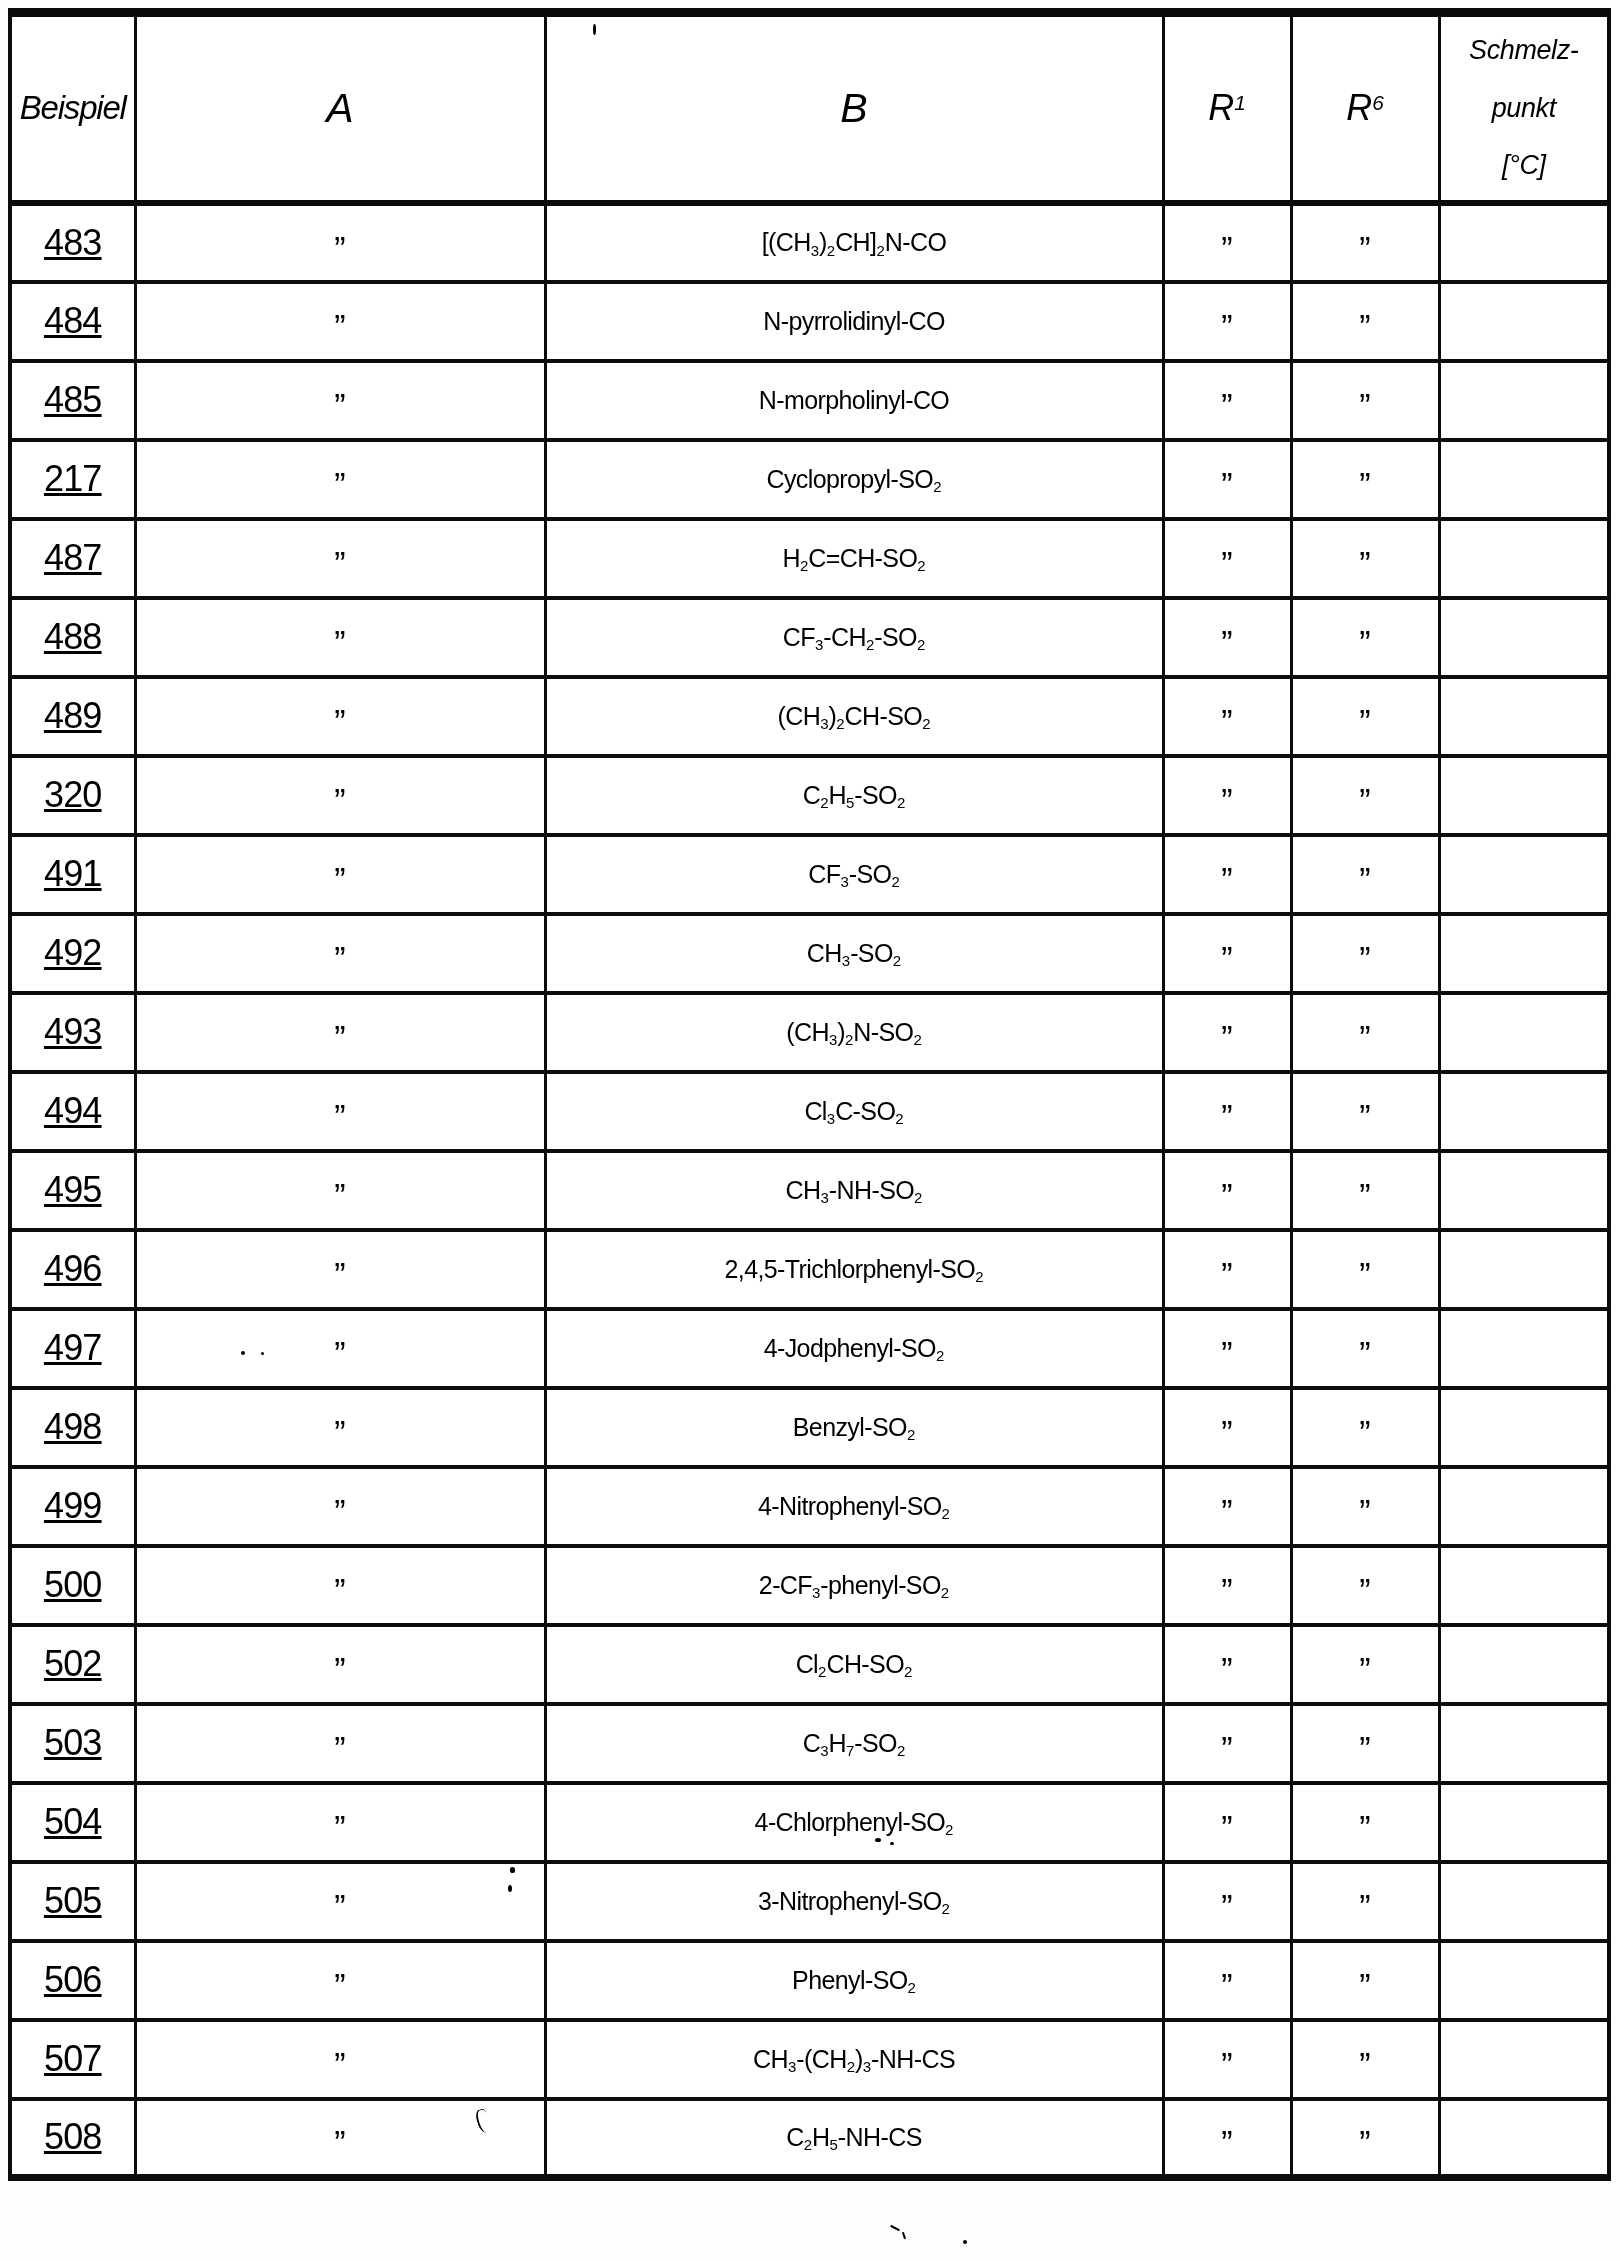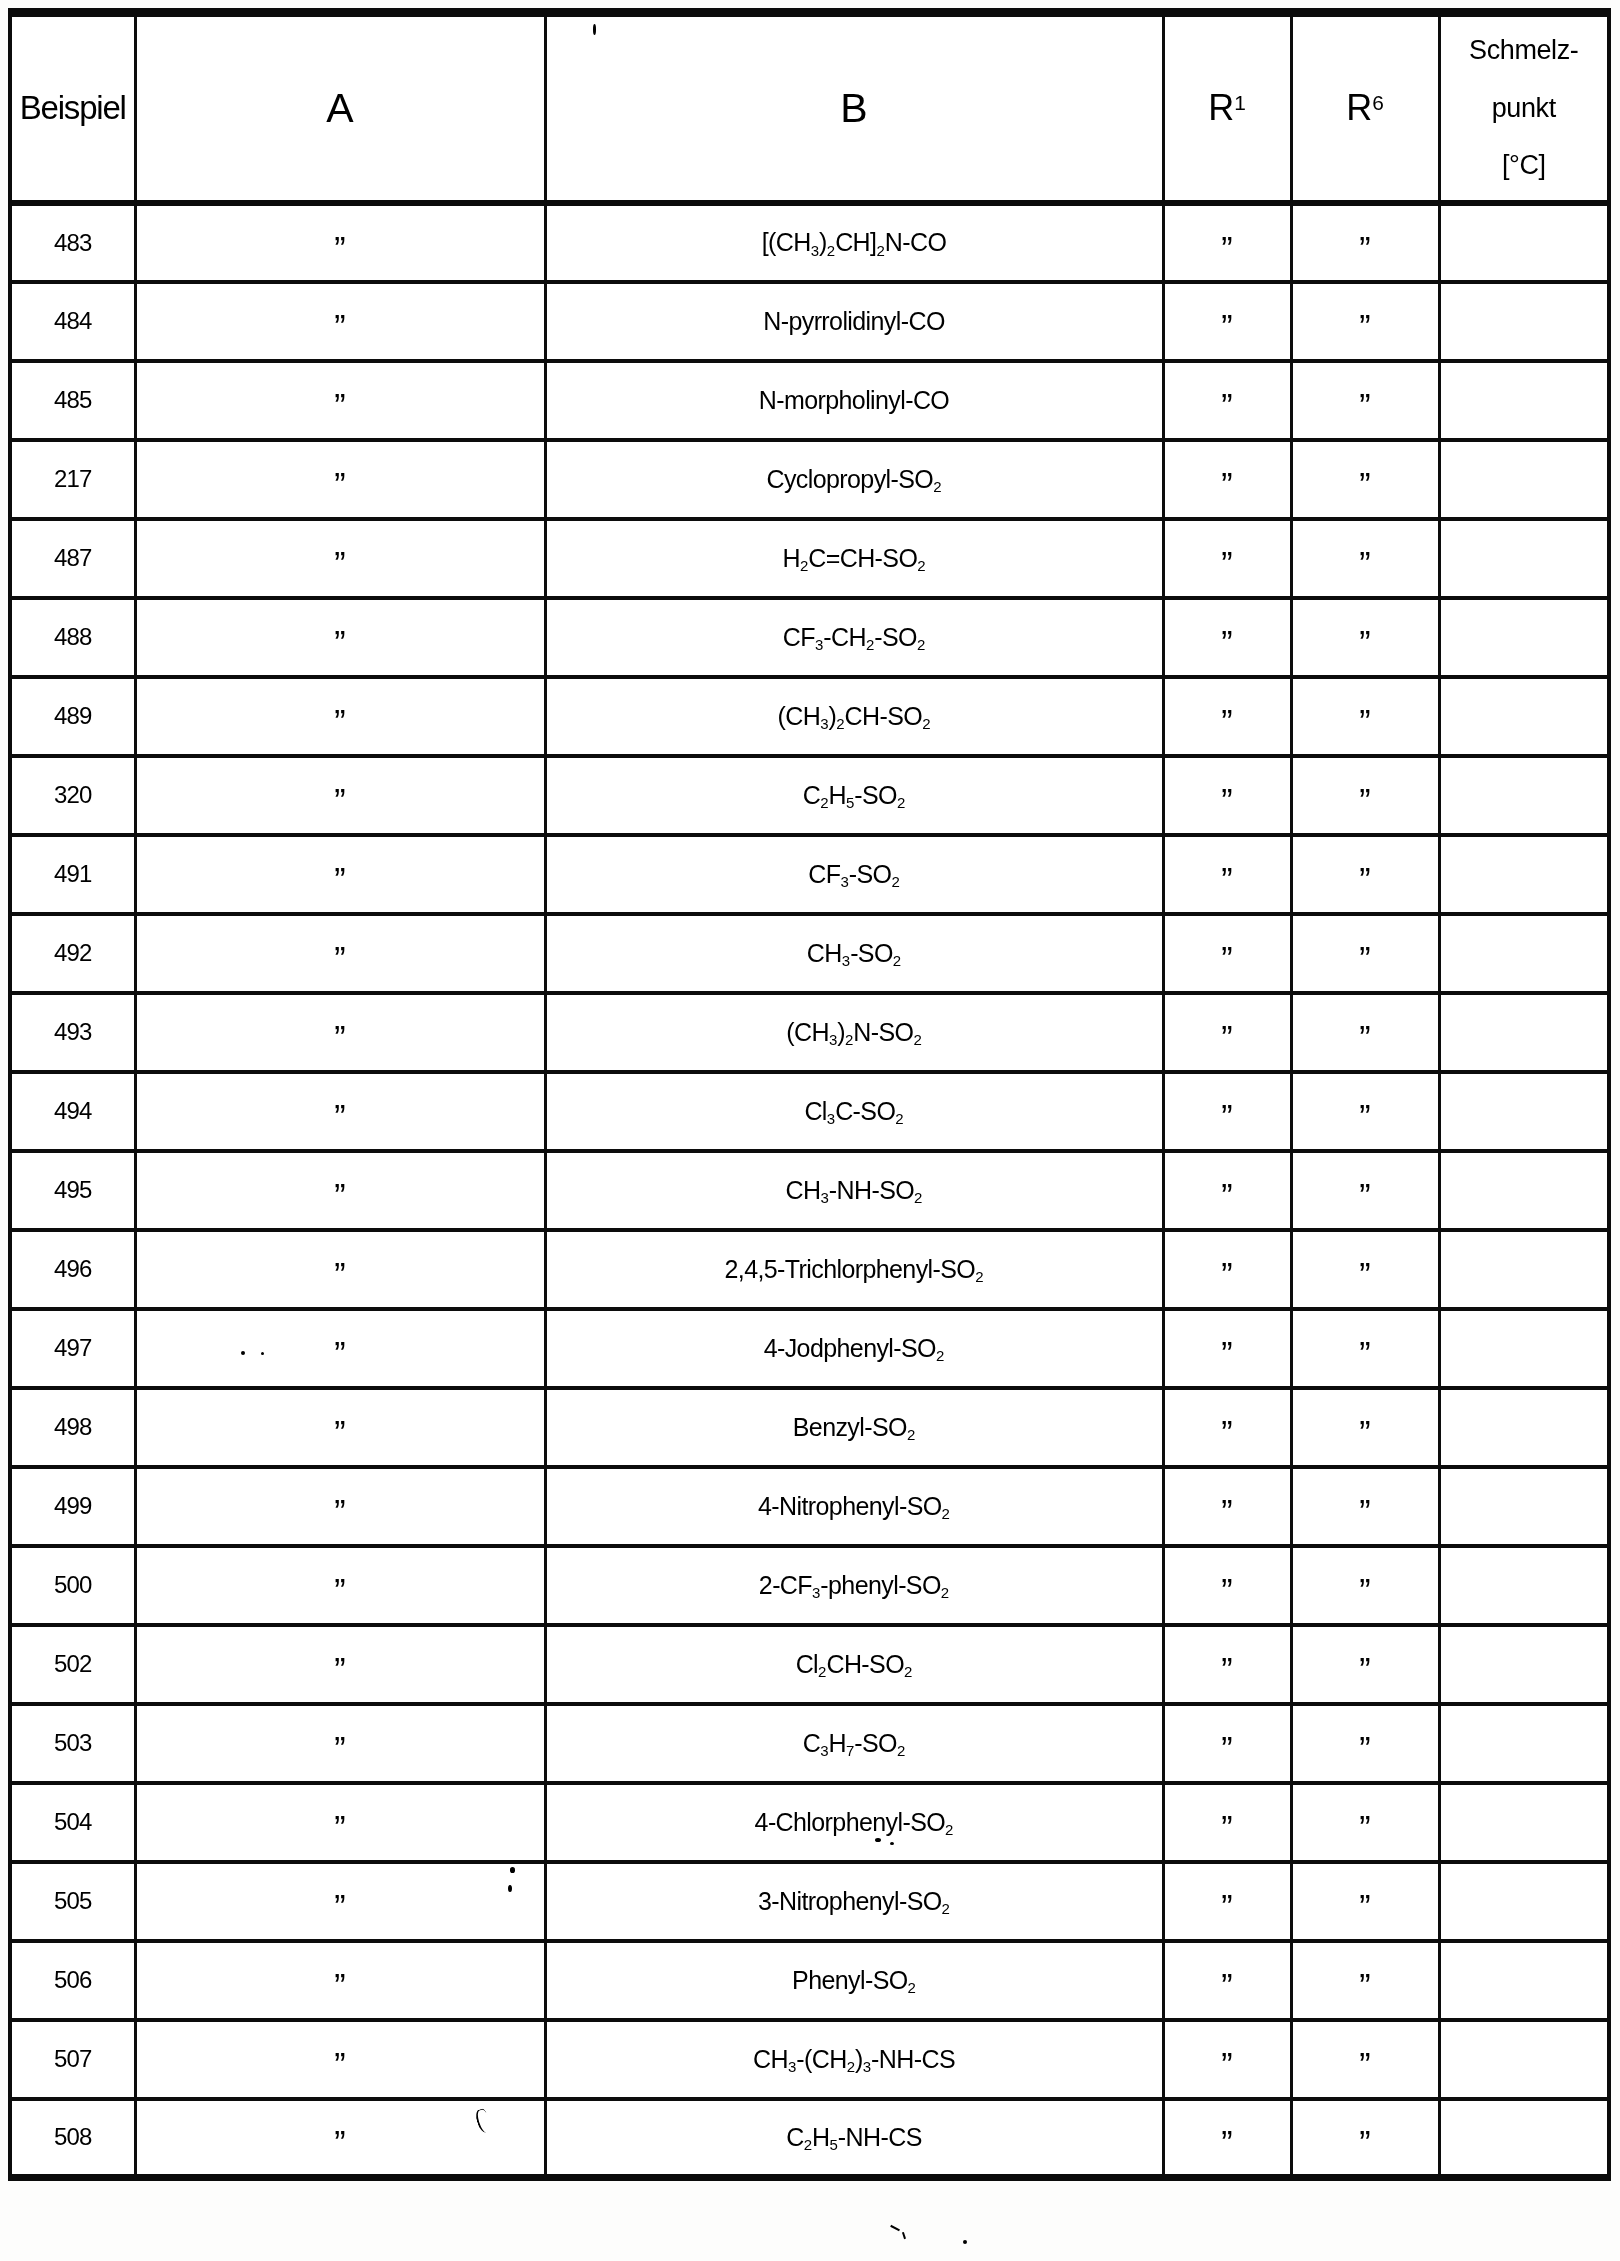--- a/index.html
+++ b/index.html
@@ -17,29 +17,29 @@
     border-left:4px solid #0b0b0b;
     border-right:4px solid #0b0b0b;
   }
   th,td{
     border-left:3.2px solid #0c0c0c;border-right:3.2px solid #0c0c0c;
     border-top:4.9px solid #0c0c0c;border-bottom:4.9px solid #0c0c0c;
     text-align:center;vertical-align:middle;padding:0;overflow:hidden;
     background:#fff;
   }
   thead tr{height:190px;}
-  thead th{border-bottom:6.5px solid #0b0b0b;font-weight:normal;}
+  thead th{border-bottom:6.5px solid #0b0b0b;font-weight:normal;font-style:italic;}
   tbody tr{height:79px;}
 
   .h-beispiel{font-size:33px;letter-spacing:-1.2px;}
   .h-ab{font-size:41px;}
   .h-r{font-size:36px;}
   .h-schmelz{font-size:27px;line-height:2.12;letter-spacing:-0.4px;}
 
-  .nr{font-size:24px;letter-spacing:-0.8px;}
+  .nr{font-size:36px;letter-spacing:-0.8px;text-decoration:underline;}
   .formula{font-size:25px;letter-spacing:-0.6px;white-space:nowrap;}
   .formula sub{font-size:60%;vertical-align:baseline;position:relative;bottom:-0.3em;letter-spacing:0;}
   sup{font-size:58%;vertical-align:baseline;position:relative;top:-0.5em;}
   sub{font-size:60%;vertical-align:baseline;position:relative;bottom:-0.3em;}
   td.ditto{font-size:34px;padding-top:11.4px;}
   td.mp{font-size:31px;}
 
   .artifact{position:absolute;background:#000;}
   .artifact.round{border-radius:50%;}
   .artifact.curl{

